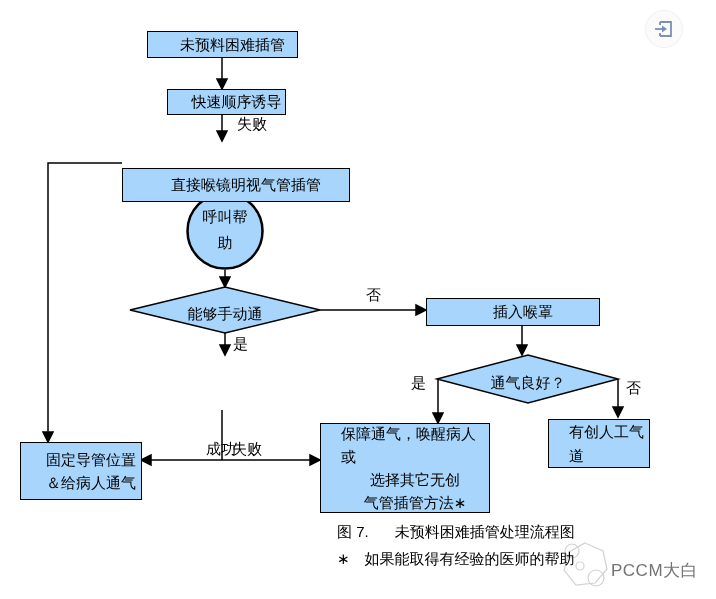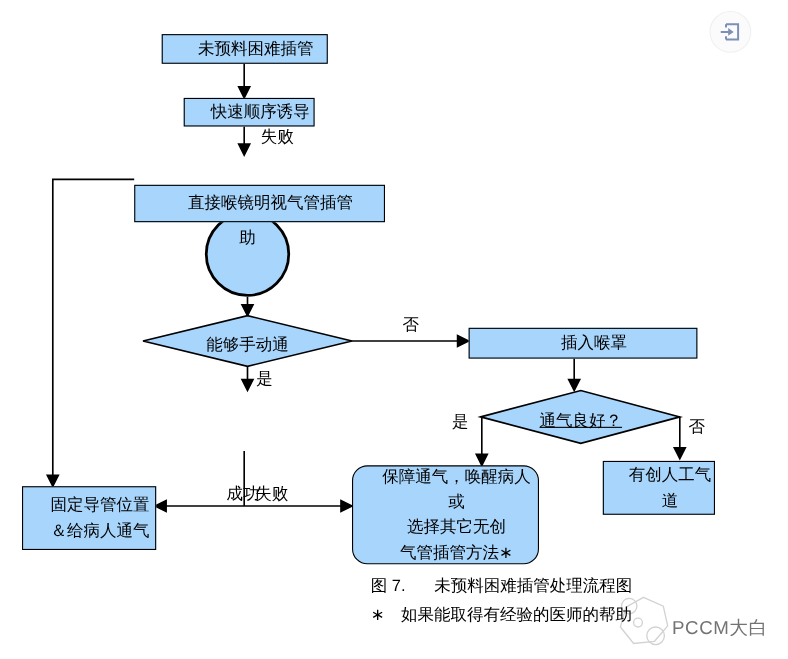--- a/index.html
+++ b/index.html
@@ -1,21 +1,21 @@
 <!DOCTYPE html>
 <html><head>
 <meta charset="utf-8">
 <style>
   html,body{margin:0;padding:0;background:#fff;}
   body{font-family:"Liberation Sans","DejaVu Sans",sans-serif;color:#000;}
   .canvas{position:relative;width:716px;height:599px;background:#fff;overflow:hidden;}
   .layer{position:absolute;left:0;top:0;width:716px;height:599px;}
   .node{position:absolute;background:var(--node-fill,#a7d5fc);border:1.5px solid #000;
         box-sizing:border-box;display:flex;flex-direction:column;align-items:center;
-        justify-content:center;font-size:15px;line-height:1.55;text-align:center;z-index:2;padding-left:20px;}
+        justify-content:center;font-size:15px;line-height:1.55;z-index:2;padding-left:20px;}
   .shape-text{position:absolute;z-index:3;font-size:15px;text-align:center;line-height:1.7;}
   .edge-label{position:absolute;z-index:3;font-size:15px;white-space:nowrap;}
   .caption{position:absolute;z-index:3;font-size:15px;white-space:nowrap;}
   .caption .gap1{margin-left:26px;}
   .caption .gap2{margin-left:15px;}
   .watermark-text{position:absolute;z-index:4;font-size:17px;color:#737373;
         letter-spacing:.5px;white-space:nowrap;}
   .corner-btn{position:absolute;left:645px;top:10px;width:36px;height:36px;z-index:5;
         border-radius:50%;background:#fbfbfc;border:1px solid #f0f0f2;
         display:flex;align-items:center;justify-content:center;cursor:pointer;}
@@ -113,40 +113,41 @@
   <div class="node" style="left:122px;top:141px;width:228px;height:34px;margin-top:27px;">
     <span>直接喉镜明视气管插管</span>
   </div>
 
 
   <div class="node" style="left:20px;top:442px;width:122px;height:58px;">
     <span>固定导管位置</span>
     <span>＆给病人通气</span>
   </div>
 
-  <div class="node" style="left:426px;top:298px;width:208px;height:28px;">
+  <div class="node" style="left:426px;top:298px;width:174px;height:28px;">
     <span>插入喉罩</span>
   </div>
 
-  <div class="node" style="left:320px;top:423px;width:170px;height:90px;border-radius:14px;">
+  <div class="node" style="left:320px;top:423px;width:170px;height:90px;">
     <span>保障通气，唤醒病人或</span>
     <span>选择其它无创</span>
     <span>气管插管方法∗</span>
   </div>
 
   <div class="node" style="left:548px;top:419px;width:102px;height:49px;">
     <span>有创人工气道</span>
   </div>
 
   <div class="shape-text" style="left:185px;top:204px;width:80px;">
+    <span style="display:block;">呼叫帮</span>
     <span style="display:block;">助</span>
   </div>
 
   <div class="shape-text" style="left:155px;top:301px;width:140px;">能够手动通</div>
-  <div class="shape-text" style="left:458px;top:370px;width:140px;text-decoration:underline;">通气良好？</div>
+  <div class="shape-text" style="left:458px;top:370px;width:140px;">通气良好？</div>
 
   <span class="edge-label" style="left:237px;top:115px;">失败</span>
   <span class="edge-label" style="left:366px;top:286px;">否</span>
   <span class="edge-label" style="left:233px;top:335px;">是</span>
   <span class="edge-label" style="left:171px;top:440px;margin-left:35px;">成功</span>
   <span class="edge-label" style="left:232px;top:440px;">失败</span>
   <span class="edge-label" style="left:411px;top:374px;">是</span>
   <span class="edge-label" style="left:626px;top:379px;">否</span>
 
   <div class="caption" style="left:337px;top:523px;">

